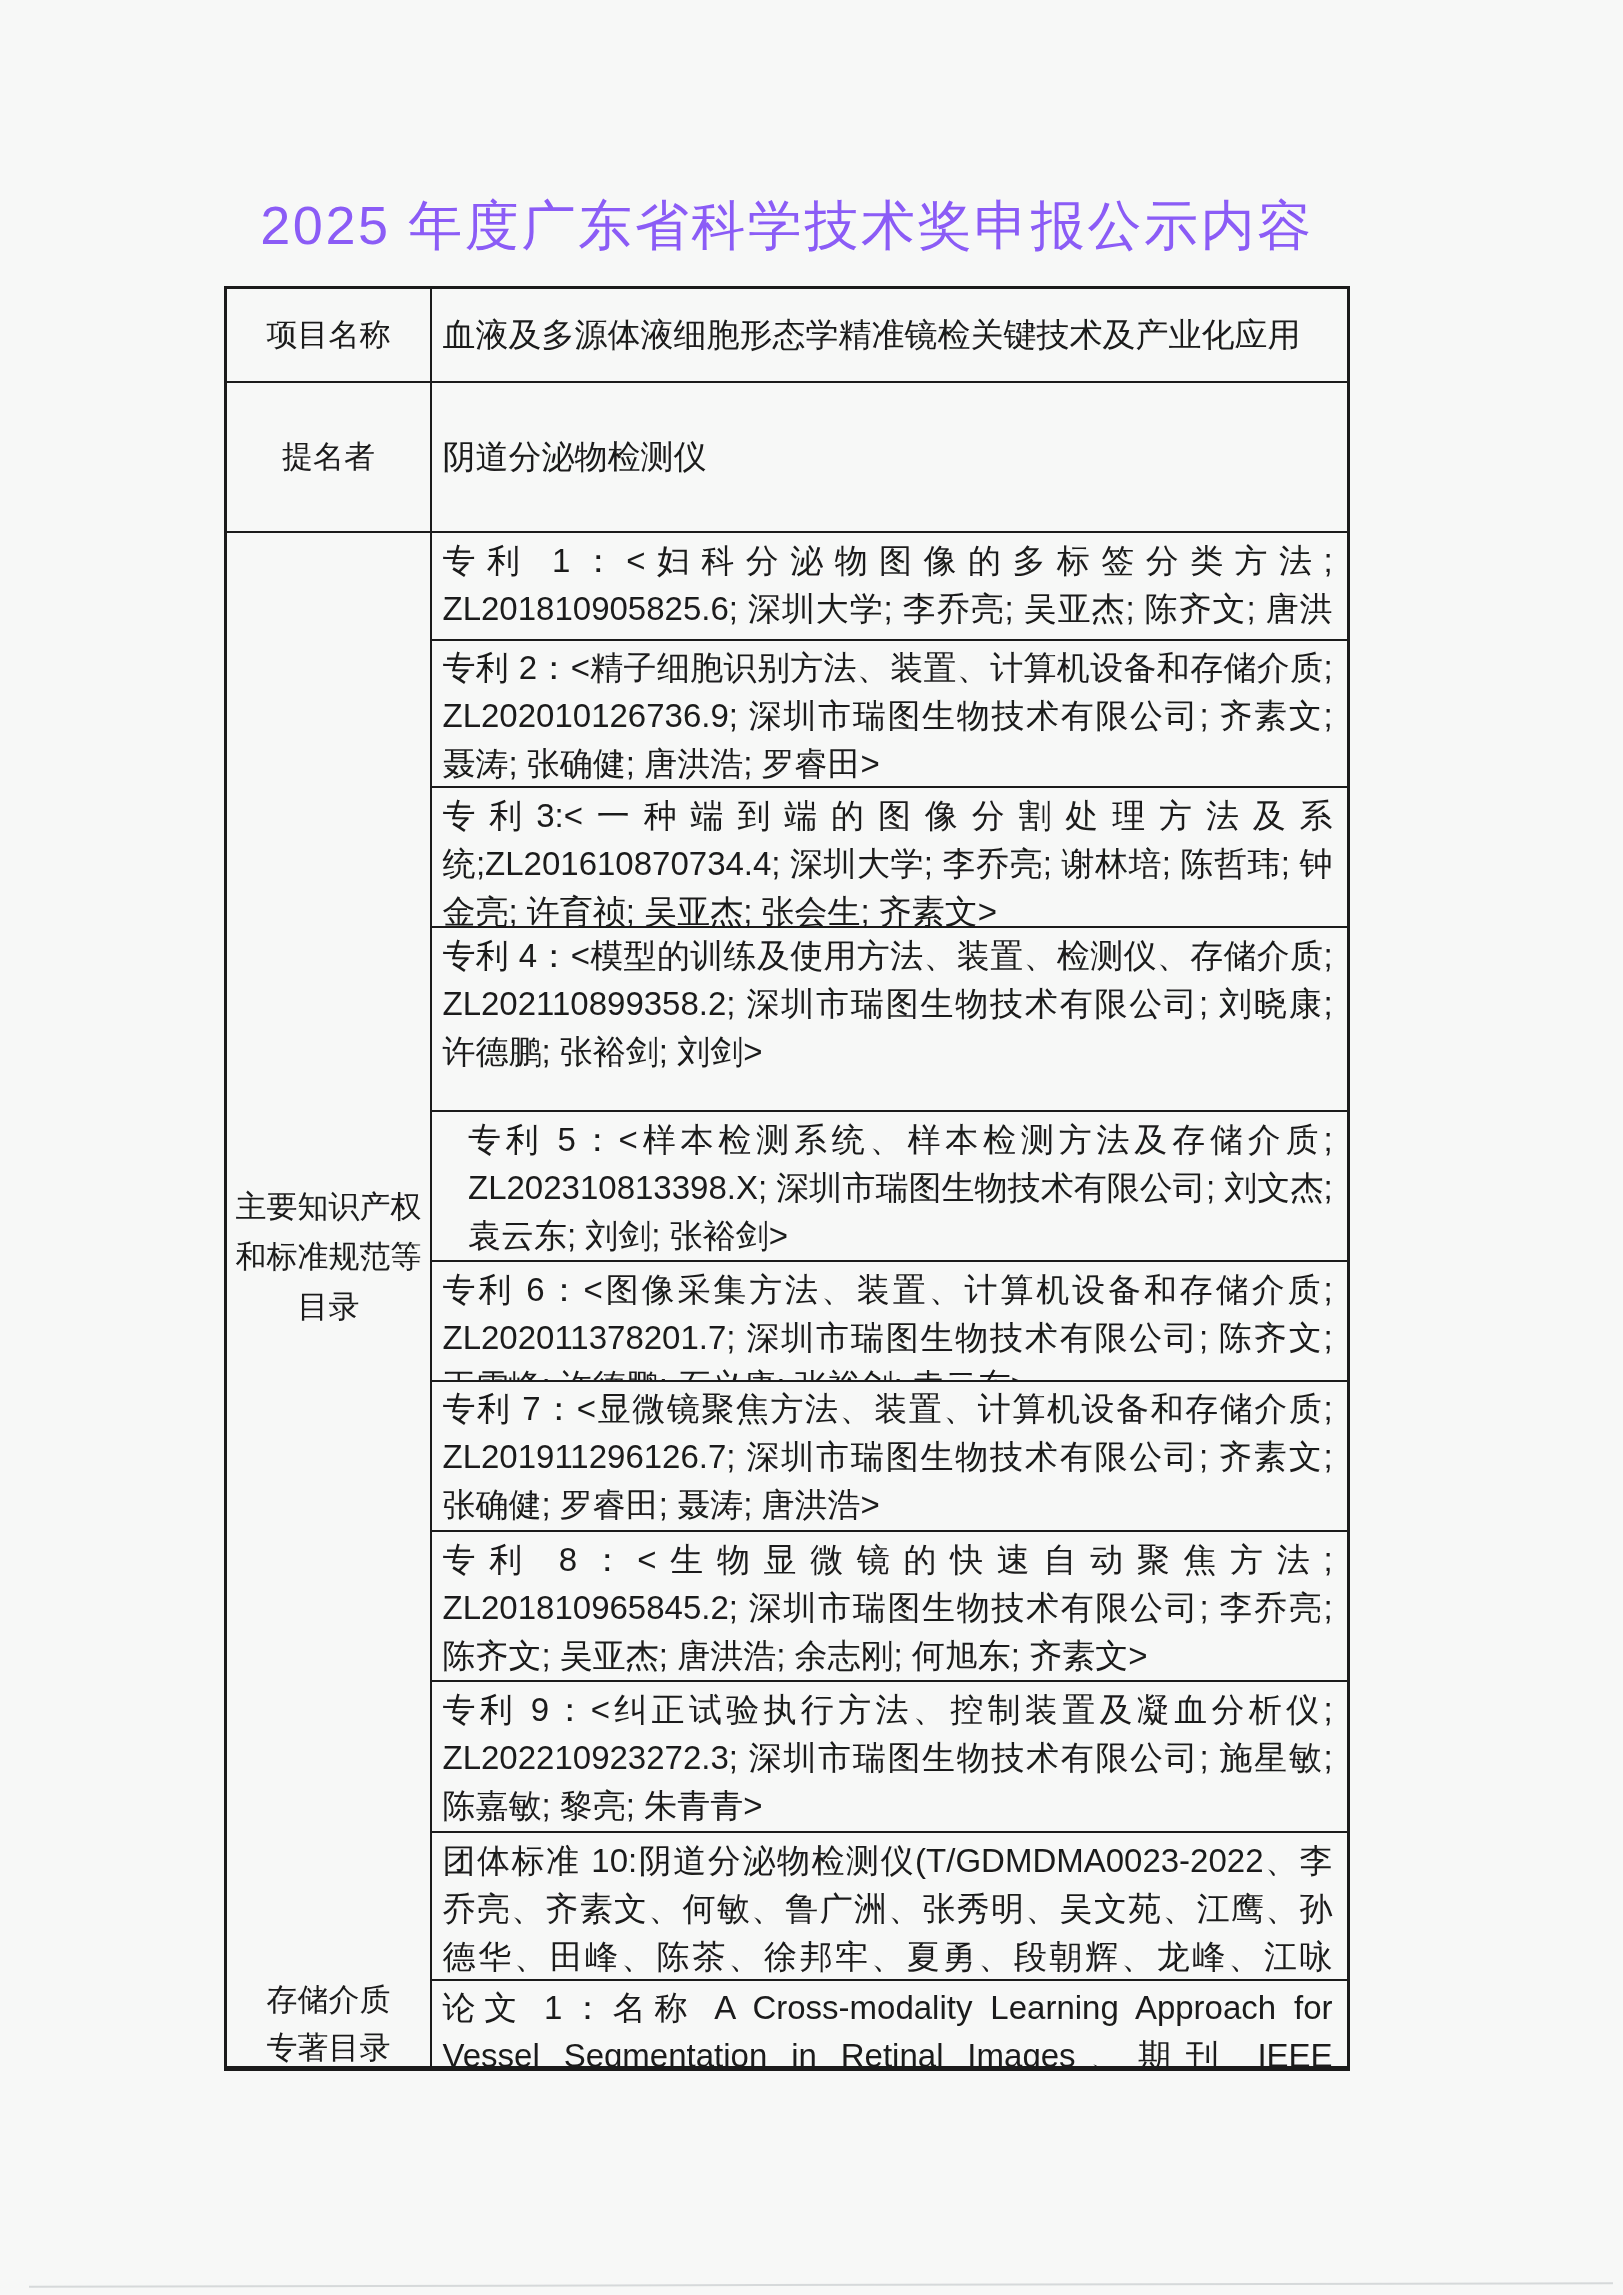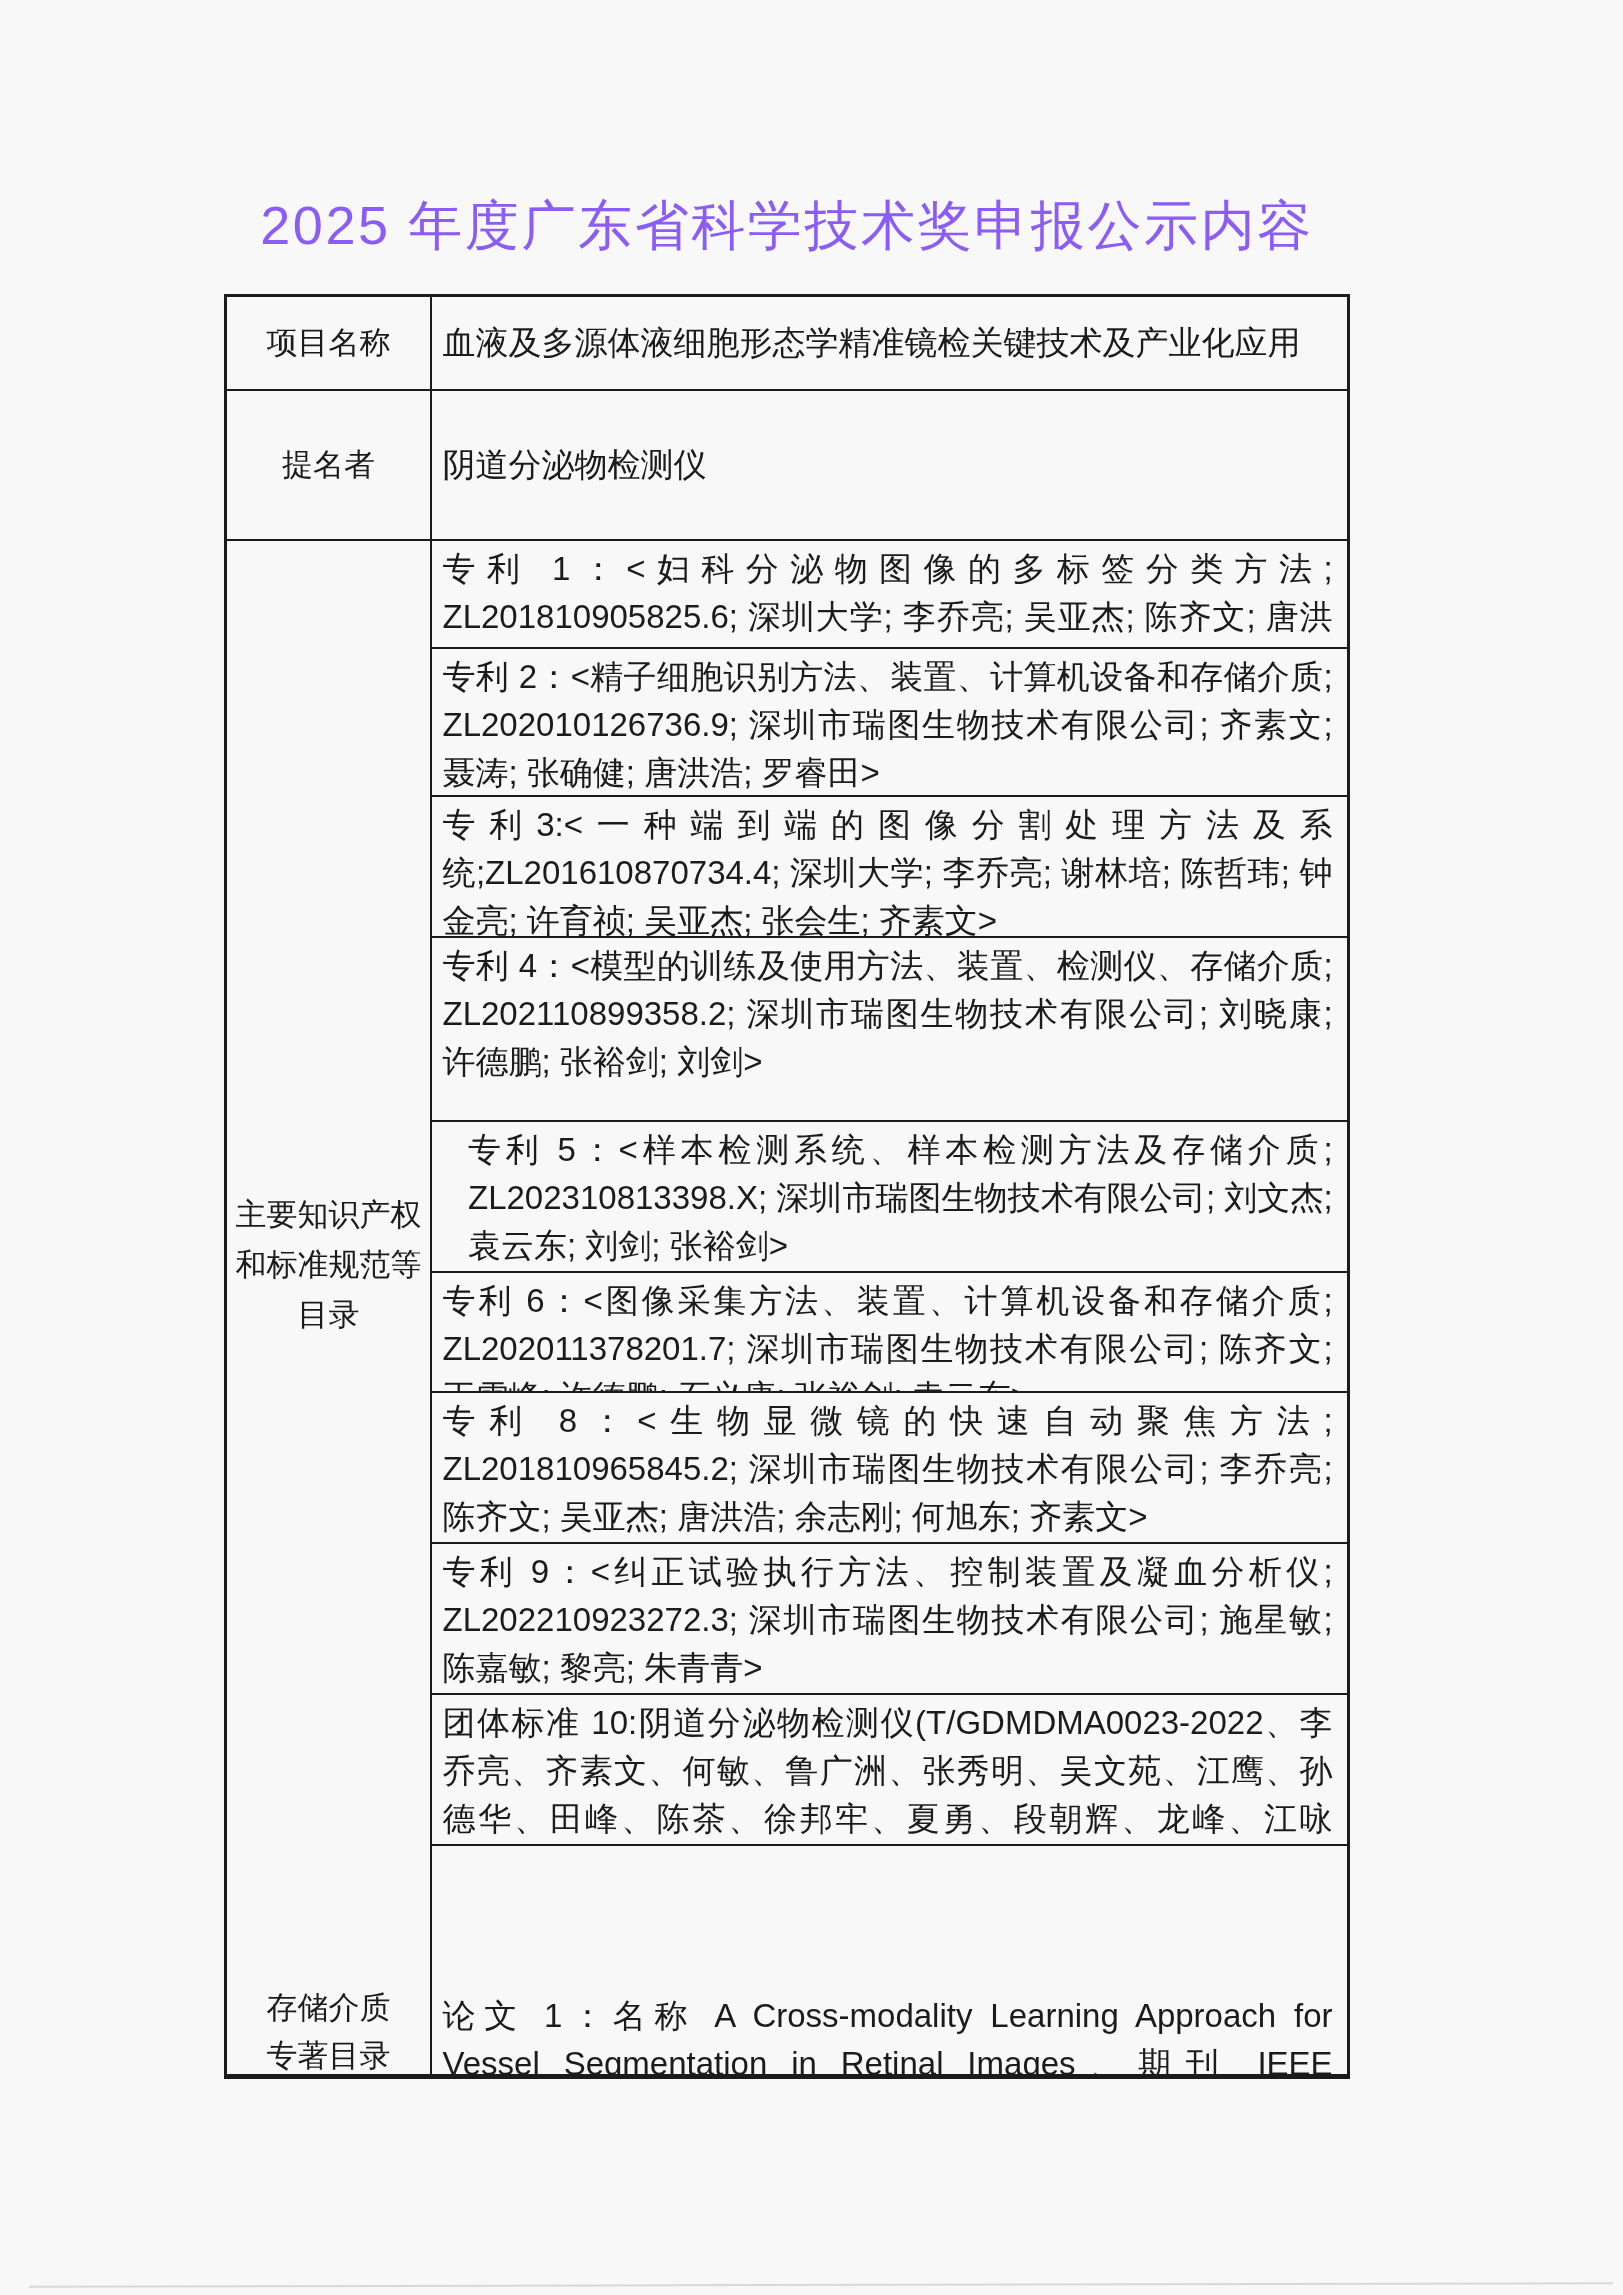--- a/index.html
+++ b/index.html
@@ -22,21 +22,21 @@
     width: 1126px;
     text-align: center;
     font-size: 54px;
     font-weight: normal;
     letter-spacing: 2.6px;
     line-height: 68px;
     color: #8b5cf6;
   }
 
   .tbl {
-    margin-top: 35px;
+    margin-top: 27px;
     margin-left: 224px;
     width: 1126px;
     border: 3.3px solid #1b1b1b;
     border-bottom-width: 5.2px;
     background: #f7f8f7;
   }
 
   .row { display: flex; width: 100%; }
   .row-b { border-bottom: 2.6px solid #1b1b1b; }
 
@@ -133,20 +133,21 @@
       <div class="lbl">主要知识产权
 和标准规范等
 目录</div>
       <div class="items">
         <div class="item">专利 1：&lt;妇科分泌物图像的多标签分类方法; ZL201810905825.6; 深圳大学; 李乔亮; 吴亚杰; 陈齐文; 唐洪浩; 余志刚; 何旭东; 齐素文&gt;</div>
         <div class="item">专利 2：&lt;精子细胞识别方法、装置、计算机设备和存储介质; ZL202010126736.9; 深圳市瑞图生物技术有限公司; 齐素文; 聂涛; 张确健; 唐洪浩; 罗睿田&gt;</div>
         <div class="item">专利3:&lt;一种端到端的图像分割处理方法及系统;ZL201610870734.4; 深圳大学; 李乔亮; 谢林培; 陈哲玮; 钟金亮; 许育祯; 吴亚杰; 张会生; 齐素文&gt;</div>
         <div class="item">专利 4：&lt;模型的训练及使用方法、装置、检测仪、存储介质; ZL202110899358.2; 深圳市瑞图生物技术有限公司; 刘晓康; 许德鹏; 张裕剑; 刘剑&gt;</div>
         <div class="item">专利 5：&lt;样本检测系统、样本检测方法及存储介质; ZL202310813398.X; 深圳市瑞图生物技术有限公司; 刘文杰; 袁云东; 刘剑; 张裕剑&gt;</div>
         <div class="item">专利 6：&lt;图像采集方法、装置、计算机设备和存储介质; ZL202011378201.7; 深圳市瑞图生物技术有限公司; 陈齐文; 王雪峰; 许德鹏; 石义康; 张裕剑; 袁云东&gt;</div>
+        <div class="item">专利 7：&lt;显微镜聚焦方法、装置、计算机设备和存储介质; ZL201911296126.7; 深圳市瑞图生物技术有限公司; 齐素文; 张确健; 罗睿田; 聂涛; 唐洪浩&gt;</div>
         <div class="item">专利 8：&lt;生物显微镜的快速自动聚焦方法; ZL201810965845.2; 深圳市瑞图生物技术有限公司; 李乔亮; 陈齐文; 吴亚杰; 唐洪浩; 余志刚; 何旭东; 齐素文&gt;</div>
         <div class="item">专利 9：&lt;纠正试验执行方法、控制装置及凝血分析仪; ZL202210923272.3; 深圳市瑞图生物技术有限公司; 施星敏; 陈嘉敏; 黎亮; 朱青青&gt;</div>
         <div class="item">团体标准 10:阴道分泌物检测仪(T/GDMDMA0023-2022、李乔亮、齐素文、何敏、鲁广洲、张秀明、吴文苑、江鹰、孙德华、田峰、陈茶、徐邦牢、夏勇、段朝辉、龙峰、江咏梅、广东省医疗器械管理学会)</div>
       </div>
     </div>
 
     <div class="row r4">
       <div class="lbl">存储介质
 专著目录</div>
       <div class="paper-item">论文 1：名称  A Cross-modality Learning Approach for Vessel Segmentation in Retinal Images、期刊 IEEE Transactions on</div>

